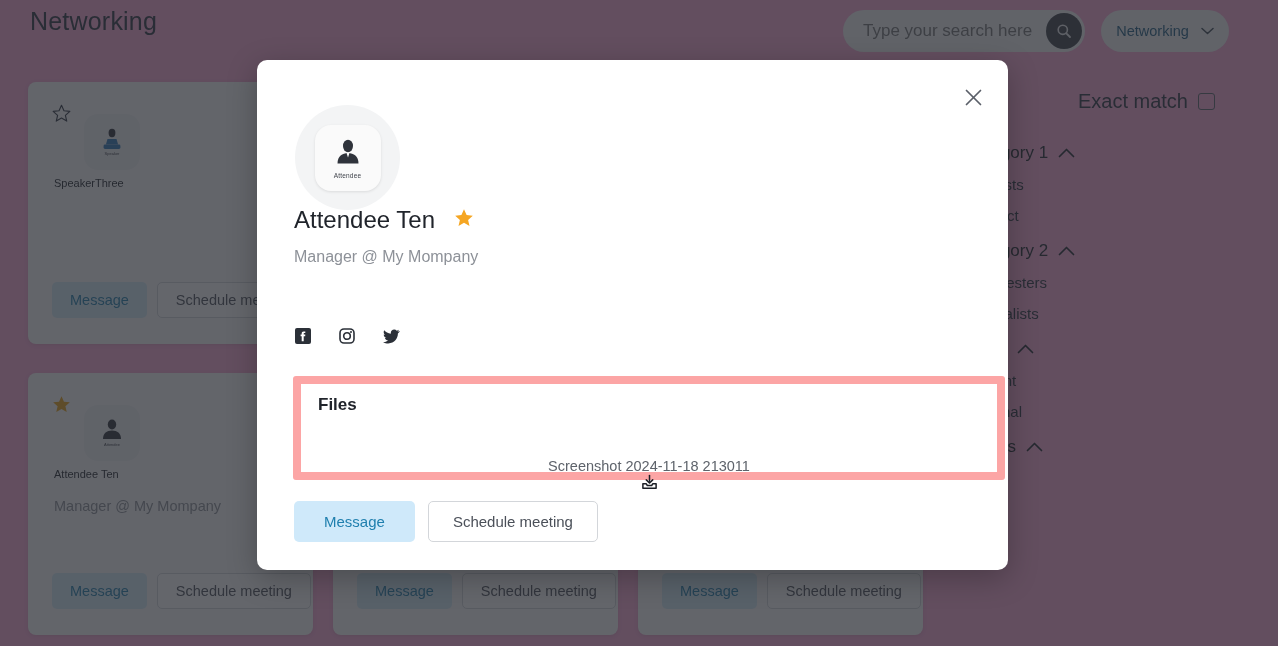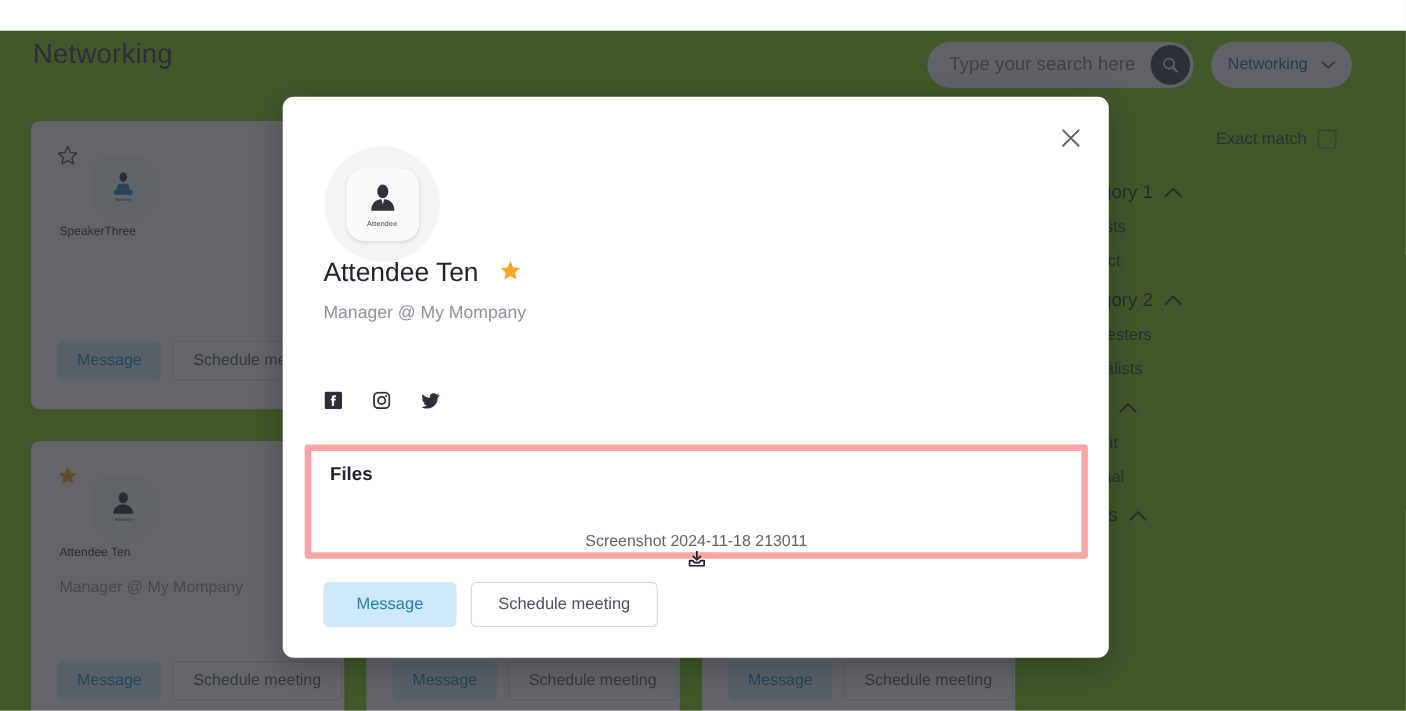--- a/index.html
+++ b/index.html
@@ -4,21 +4,21 @@
 <style>
   * { box-sizing: border-box; margin: 0; padding: 0; }
   html, body {
     width: 1278px; height: 646px;
     overflow: hidden;
     font-family: "Liberation Sans", sans-serif;
     background: #ffffff;
   }
 
   
-  #page-root { position: absolute; inset: 0; background: #84cc16; margin-top: 28px; }
+  #page-root { position: absolute; inset: 0; background: #f9a8d4; }
 
   .bg-layer { position: absolute; inset: 0; }
 
   .page-title {
     position: absolute; left: 30px; top: 7px;
     font-size: 25px; color: #2e3440; font-weight: 400;
     letter-spacing: .2px;
   }
 
   
@@ -48,21 +48,21 @@
     cursor: pointer;
   }
   .dropdown-label { font-size: 14.5px; color: #1f5c80; }
 
   
   .filter-col { position: absolute; left: 965px; top: 90px; width: 290px; }
   .exact-row {
     display: flex; align-items: center; justify-content: flex-end;
     gap: 10px; padding-right: 40px; margin-bottom: 24px;
   }
-  .exact-label { font-size: 15px; color: #2e3440; }
+  .exact-label { font-size: 20px; color: #2e3440; }
   .exact-box {
     width: 17px; height: 17px; border: 1.6px solid #5b6069;
     border-radius: 3px; background: transparent; cursor: pointer;
   }
   .filter-group { margin-bottom: 4px; }
   .filter-head {
     display: flex; align-items: center; gap: 10px;
     font-size: 17px; color: #21262e; padding: 6px 0 6px 0; cursor: pointer;
   }
   .filter-item {
@@ -152,23 +152,23 @@
     position: absolute; left: 37px; top: 188px;
     font-size: 16px; color: #8d9198;
   }
   .social-row {
     position: absolute; left: 38px; top: 268px;
     display: flex; align-items: center; gap: 28px;
   }
   .social-ic { cursor: pointer; display: flex; }
 
   .files-box {
-    position: absolute; left: 20px; top: 316px;
+    position: absolute; left: 36px; top: 316px;
     width: 712px; height: 104px;
-    border: 6px solid #fca5a5; border-radius: 3px;
+    border: 8px solid #fca5a5; border-radius: 3px;
     background: #ffffff;
   }
   .files-title {
     position: absolute; left: 17px; top: 11px;
     font-size: 17px; font-weight: bold; color: #20242b;
   }
   .file-row {
     position: absolute; left: 17px; right: 17px;
     display: flex; align-items: center; justify-content: space-between;
     cursor: pointer;

